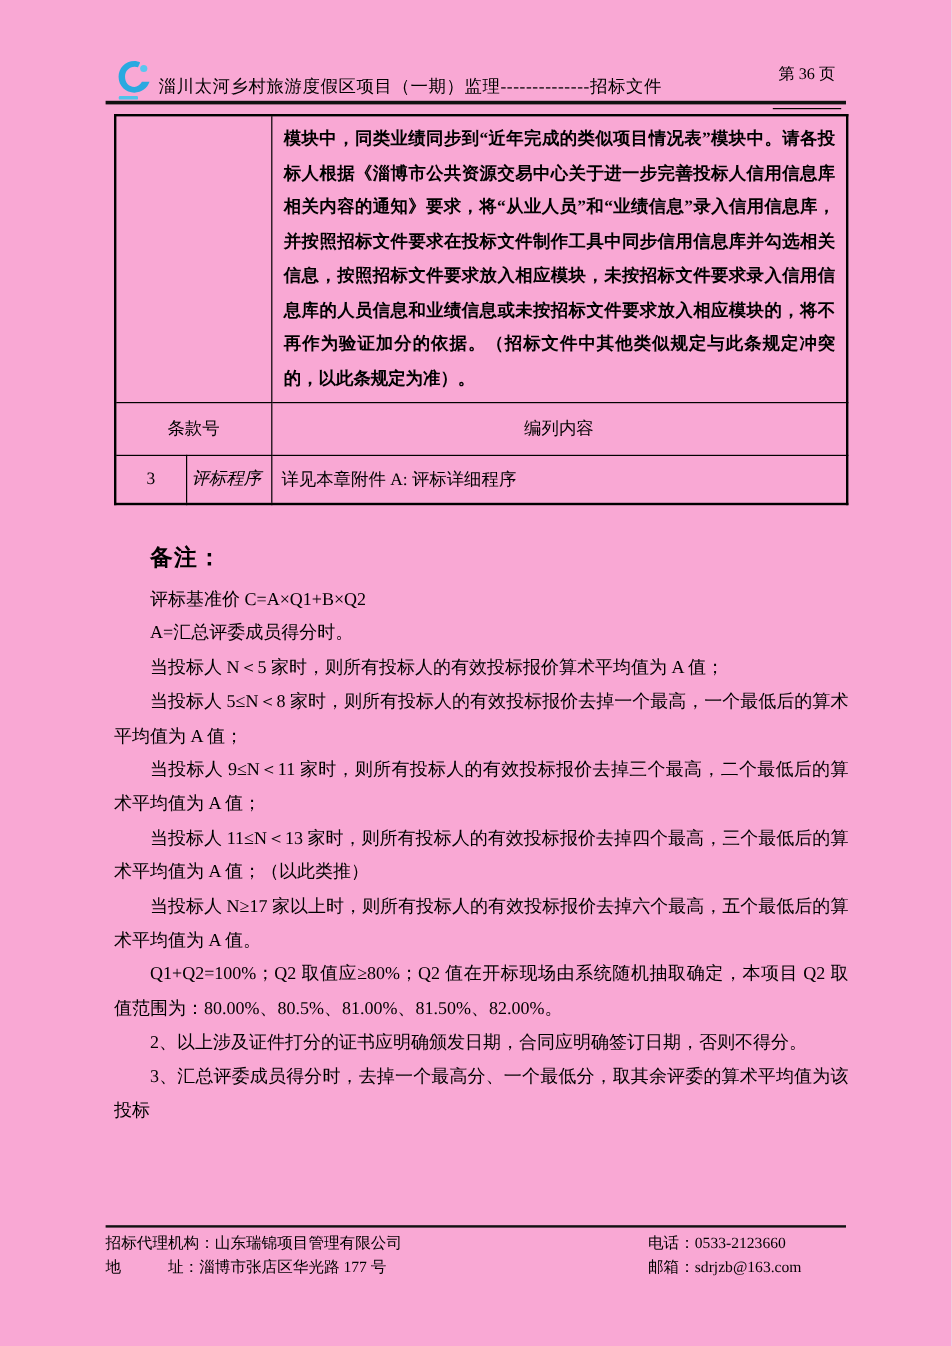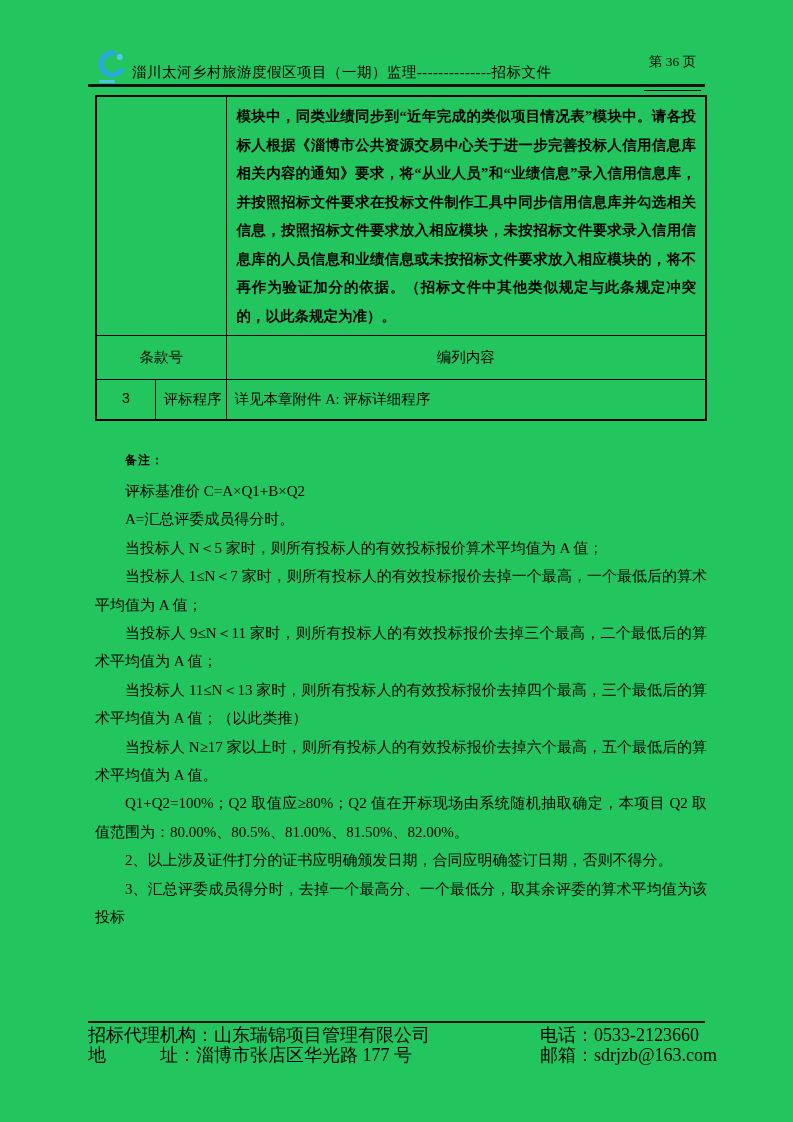--- a/index.html
+++ b/index.html
@@ -1,21 +1,21 @@
 <!DOCTYPE html>
 <html><head>
 <meta charset="utf-8">
 <style>
   * { margin:0; padding:0; box-sizing:border-box; }
   html,body { background:#e8e8e8; }
   .page {
     position:relative;
     width:793px; height:1122px;
     margin:0 auto;
-    background:#22c55e;
+    background:#f9a8d4;
     font-family:"Liberation Serif","DejaVu Serif",serif;
     color:#000;
     overflow:hidden;
   }
 
   
   .hdr-logo { position:absolute; left:97px; top:49px; width:32px; height:34px; }
   .hdr-logo svg { display:block; }
   .logo-caption { position:absolute; left:2px; bottom:0; width:16px; height:3px; background:#4fc3ea; border-radius:1px; }
   .hdr-title {
@@ -50,44 +50,44 @@
   .col-content { width:480px; }
   td.cell-para {
     font-weight:bold;
     text-align:justify;
     line-height:28.5px;
     padding:5px 9px 5px 10px;
     height:198px;
     vertical-align:top;
   }
   td.cell-empty { height:198px; }
-  td.cell-center { text-align:center;font-family:Liberation Mono, monospace; }
+  td.cell-center { text-align:center; }
   tr.r-head td { height:44px; }
   tr.r-1 td { height:40px; }
   tr.r-2 td { height:52px; }
   td.cell-content { padding:4px 8px; }
-  td.cell-label { text-align:right; padding:2px 4px; line-height:19px; }
+  td.cell-label { text-align:left; padding:2px 4px; line-height:19px;font-style:italic; }
 
   
   .notes { position:absolute; left:95px; top:452px; width:612px; }
   .notes-heading {
-    font-weight:bold; font-size:12px;
+    font-weight:bold; font-size:19px;
     margin-left:30px; margin-bottom:8px;
     letter-spacing:1px;
   }
   .notes p {
     font-size:15px;
     line-height:28.4px;
     text-indent:2em;
     text-align:justify;
   }
 
   
   .ftr-rule { position:absolute; left:88px; top:1021px; width:617px; height:2px; background:#111; }
-  .footer { position:absolute; left:88px; top:1026px; width:617px; font-size:18px; }
+  .footer { position:absolute; left:88px; top:1026px; width:617px; font-size:13px; }
   .footer-line { display:flex; justify-content:space-between; line-height:19.5px; }
   .f-right { width:165px; white-space:nowrap; }
   .f-left { white-space:nowrap; }
 </style>
 </head>
 <body>
 
 <div class="page">
 
   <div class="hdr-logo">
@@ -122,21 +122,21 @@
       <td class="cell-content">详见本章附件 A: 评标详细程序</td>
     </tr>
   </tbody>
     </table>
 
   <div class="notes">
     <div class="notes-heading">备注：</div>
     <p>评标基准价 C=A×Q1+B×Q2</p>
     <p>A=汇总评委成员得分时。</p>
     <p>当投标人 N＜5 家时，则所有投标人的有效投标报价算术平均值为 A 值；</p>
-    <p>当投标人 1≤N＜7 家时，则所有投标人的有效投标报价去掉一个最高，一个最低后的算术平均值为 A 值；</p>
+    <p>当投标人 5≤N＜8 家时，则所有投标人的有效投标报价去掉一个最高，一个最低后的算术平均值为 A 值；</p>
     <p>当投标人 9≤N＜11 家时，则所有投标人的有效投标报价去掉三个最高，二个最低后的算术平均值为 A 值；</p>
     <p>当投标人 11≤N＜13 家时，则所有投标人的有效投标报价去掉四个最高，三个最低后的算术平均值为 A 值；（以此类推）</p>
     <p>当投标人 N≥17 家以上时，则所有投标人的有效投标报价去掉六个最高，五个最低后的算术平均值为 A 值。</p>
     <p>Q1+Q2=100%；Q2 取值应≥80%；Q2 值在开标现场由系统随机抽取确定，本项目 Q2 取值范围为：80.00%、80.5%、81.00%、81.50%、82.00%。</p>
     <p>2、以上涉及证件打分的证书应明确颁发日期，合同应明确签订日期，否则不得分。</p>
     <p>3、汇总评委成员得分时，去掉一个最高分、一个最低分，取其余评委的算术平均值为该投标</p>
   </div>
 
   <div class="ftr-rule"></div>
   <div class="footer">

